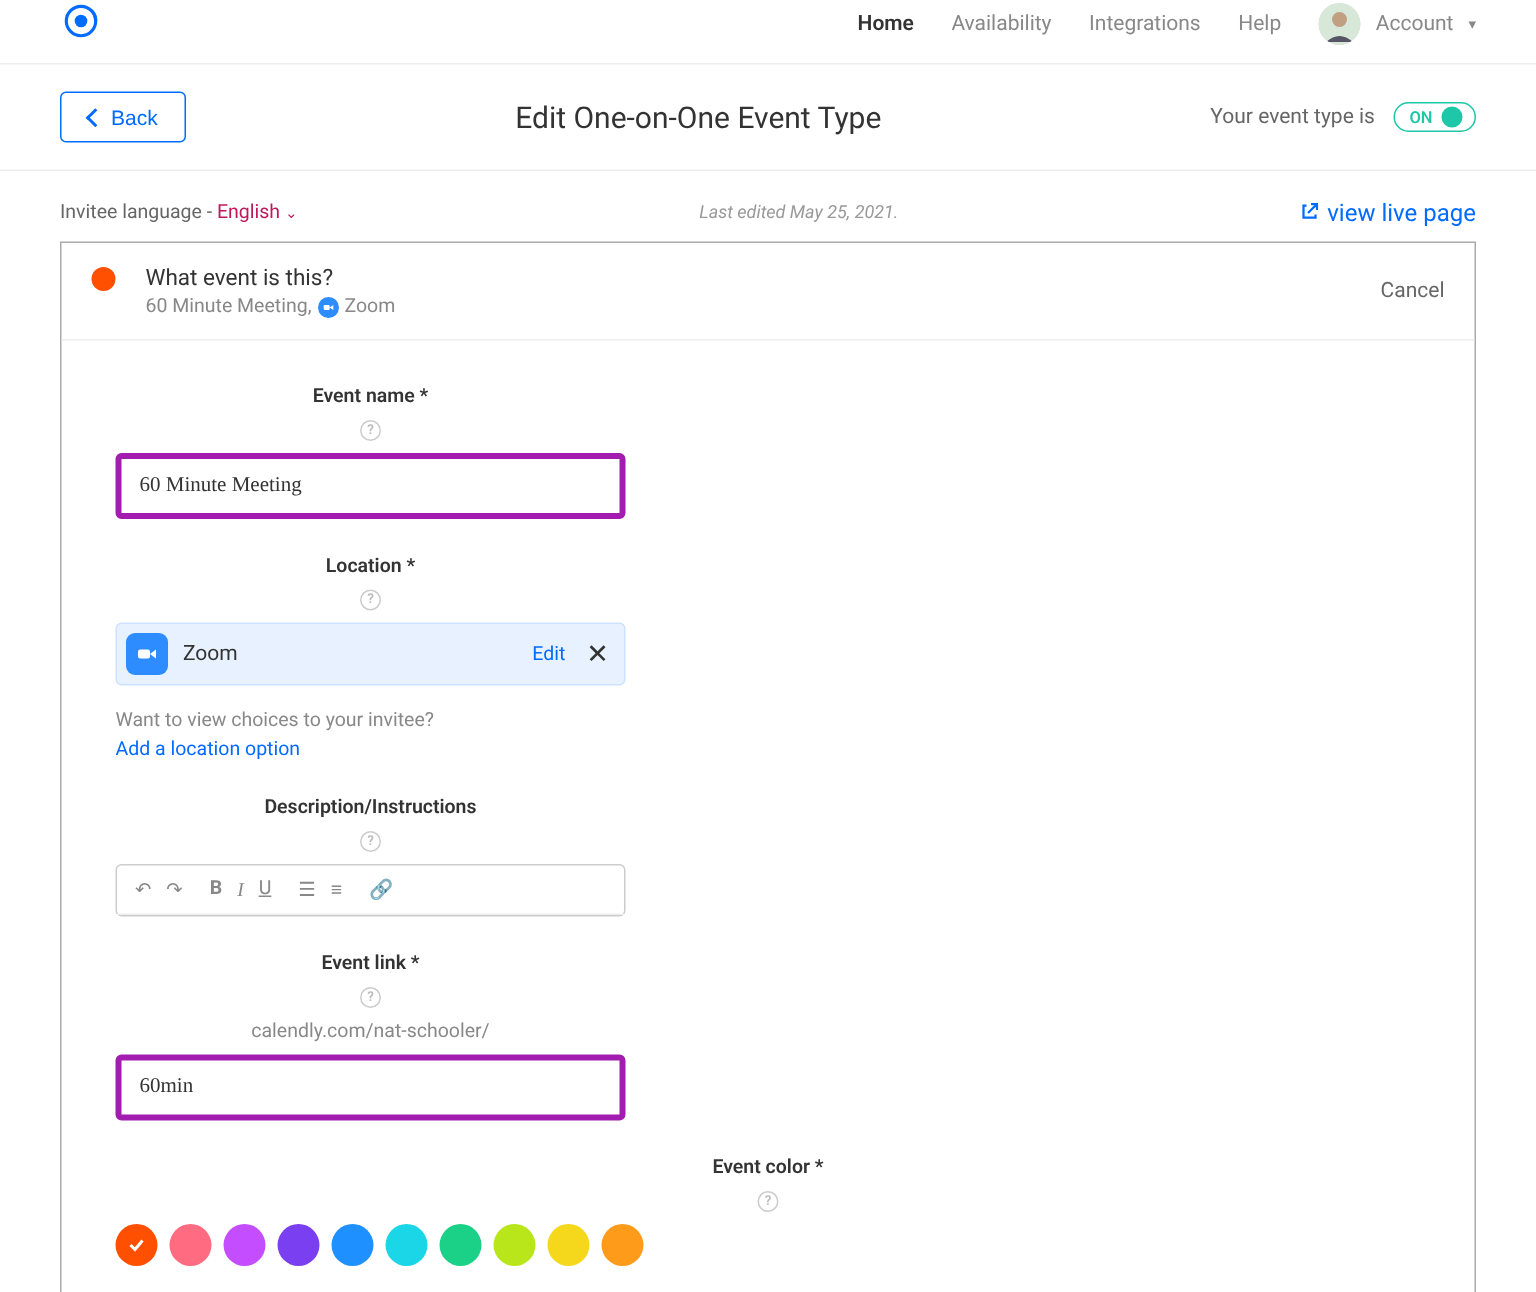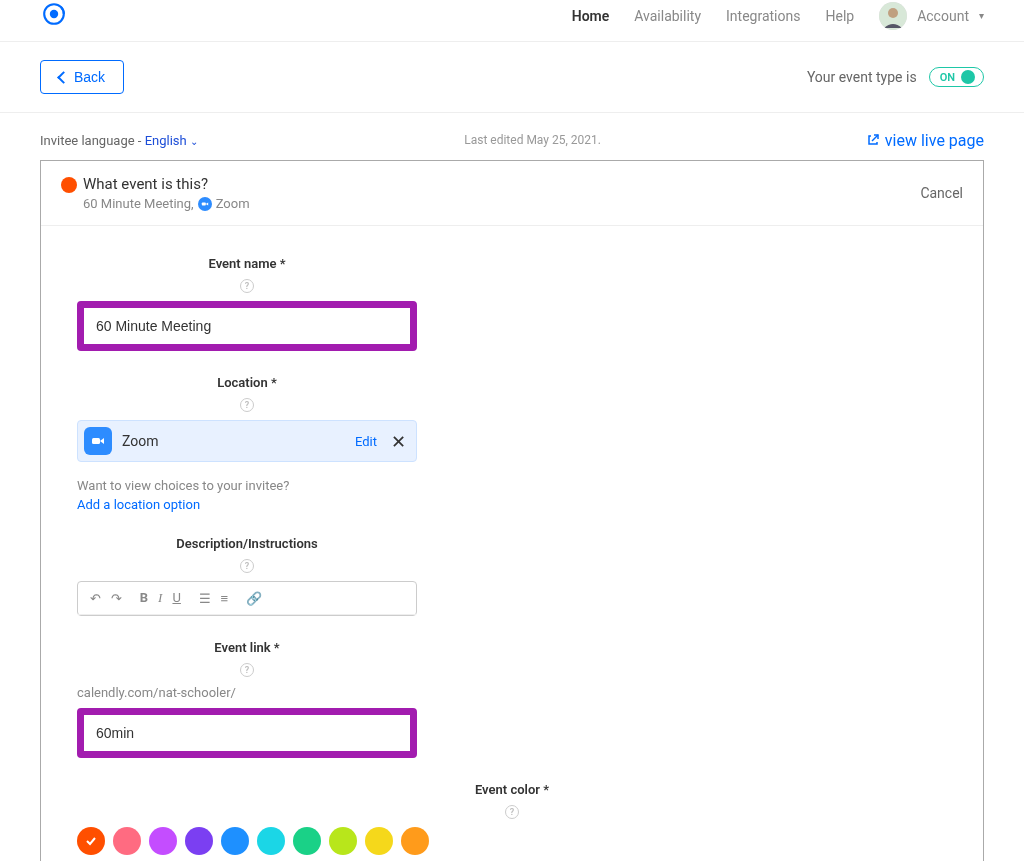--- a/index.html
+++ b/index.html
@@ -15,58 +15,58 @@
     .avatar { width: 28px; height: 28px; border-radius: 50%; background: #ddd; overflow: hidden; display: flex; align-items: center; justify-content: center; font-size: 10px; color: #666; }
     .subnav { display: flex; align-items: center; justify-content: space-between; padding: 18px 40px; border-bottom: 1px solid #eee; }
     .back-btn { border: 1px solid #006bff; color: #006bff; background: #fff; padding: 8px 18px; border-radius: 4px; display: flex; align-items: center; gap: 6px; cursor: pointer; font-size: 14px; }
     .page-title { font-size: 20px; color: #333; font-weight: 400; }
     .toggle-row { display: flex; align-items: center; gap: 12px; color: #666; }
     .toggle { border: 1px solid #1ec7a7; border-radius: 14px; padding: 2px 8px 2px 10px; display: flex; align-items: flex-end; gap: 6px; color: #1ec7a7; font-size: 11px; font-weight: 600; }
     .toggle-dot { width: 14px; height: 14px; border-radius: 50%; background: #1ec7a7; }
     
     .meta-row { display: flex; align-items: center; justify-content: space-between; padding: 18px 40px 10px; }
     .meta-row .lang { color: #666; font-size: 13px; }
-    .meta-row .lang a { color: #1d4ed8; }
-    .meta-row .edited { color: #999; font-size: 12px; text-align: center; line-height: 1.4; }
+    .meta-row .lang a { color: #be185d; }
+    .meta-row .edited { color: #999; font-style: italic; font-size: 12px; text-align: center; line-height: 1.4; }
     .meta-row .viewlive { color: #006bff; font-size: 16px; display: flex; align-items: center; gap: 6px; cursor: pointer; }
     
     .card { margin: 0 40px 20px; border: 1px solid #aaa; }
     .card-header { display: flex; align-items: center; justify-content: space-between; padding: 14px 20px; border-bottom: 1px solid #eee; }
-    .ch-left { display: flex; align-items: flex-start; gap: 6px; }
+    .ch-left { display: flex; align-items: flex-start; gap: 20px; }
     .ch-dot { width: 16px; height: 16px; border-radius: 50%; background: #ff4f00; margin-top: 2px; }
     .ch-text { display: flex; flex-direction: column; gap: 3px; }
     .ch-title { color: #333; font-size: 15px; }
     .ch-sub { color: #888; font-size: 13px; display: flex; align-items: center; gap: 4px; }
     .zoom-mini { width: 14px; height: 14px; border-radius: 50%; background: #2d8cff; display: inline-flex; align-items: center; justify-content: center; }
     .ch-right { display: flex; align-items: center; }
     .cancel-link { color: #666; cursor: pointer; font-size: 14px; }
     .primary-btn { background: #006bff; color: #fff; border: none; padding: 8px 18px; border-radius: 18px; cursor: pointer; font-size: 14px; }
     
     .form { padding: 30px 36px; }
     .field { max-width: 340px; margin-bottom: 24px; }
     .label { font-size: 13px; font-weight: 600; color: #333; display: flex; align-items: center; gap: 8px; margin-bottom: 8px; flex-direction: column; }
     .help-icon { width: 14px; height: 14px; border: 1px solid #ccc; border-radius: 50%; display: inline-flex; align-items: center; justify-content: center; font-size: 9px; color: #bbb; }
-    .text-input { width: 100%; border: 7px solid #a21caf; border-radius: 4px; padding: 10px 12px; font-size: 14px; color: #333; }
+    .text-input { width: 100%; border: 4px solid #a21caf; border-radius: 4px; padding: 10px 12px; font-size: 14px; color: #333; font-family: Liberation Serif, serif; }
     
     .loc-box { background: #e8f1ff; border: 1px solid #cde2ff; border-radius: 4px; display: flex; align-items: center; justify-content: space-between; padding: 6px 10px 6px 6px; }
     .loc-left { display: flex; align-items: center; gap: 10px; }
     .zoom-icon { width: 28px; height: 28px; border-radius: 6px; background: #2d8cff; display: flex; align-items: center; justify-content: center; }
     .loc-right { display: flex; align-items: center; gap: 14px; text-align: center; }
     .loc-right a { color: #006bff; font-size: 13px; cursor: pointer; }
     .x-btn { color: #333; font-size: 18px; cursor: pointer; }
     .hint { color: #888; font-size: 13px; margin-top: 16px; }
     .link { color: #006bff; font-size: 13px; cursor: pointer; margin-top: 4px; display: inline-block; }
     
     .rte { border: 1px solid #ccc; border-radius: 4px; }
     .rte-toolbar { display: flex; align-items: center; gap: 18px; padding: 8px 12px; border-bottom: 1px solid #eee; color: #888; }
     .rte-toolbar .grp { display: flex; gap: 10px; }
     .rte-toolbar span { cursor: pointer; font-size: 13px; }
     .rte-body { min-height: 130px; padding: 10px 12px; color: #aaa; font-size: 13px; line-height: 1.5; }
     
-    .linkprefix { color: #888; font-size: 13px; margin-bottom: 8px; }
+    .linkprefix { color: #888; font-size: 13px; margin-bottom: 8px; text-align: center; }
     
     .swatches { display: flex; gap: 8px; }
     .swatch { width: 28px; height: 28px; border-radius: 50%; cursor: pointer; display: flex; align-items: center; justify-content: center; color: #fff; }
     
     .chev::before { content: ''; display: inline-block; width: 7px; height: 7px; border-left: 2px solid currentColor; border-bottom: 2px solid currentColor; transform: rotate(45deg); }
   </style>
 </head>
 <body>
 
 <div class="topnav">
@@ -94,20 +94,21 @@
       <span style="color:#888;font-size:10px;">▾</span>
     </div>
   </div>
 </div>
 
 <div class="subnav">
   <button class="back-btn">
     <span class="chev"></span>
     <span>Back</span>
   </button>
+  <div class="page-title">Edit One-on-One Event Type</div>
   <div class="toggle-row">
     <span>Your event type is</span>
     <div class="toggle">
       <span>ON</span>
       <span class="toggle-dot"></span>
     </div>
   </div>
 </div>
 
 <div class="meta-row">

